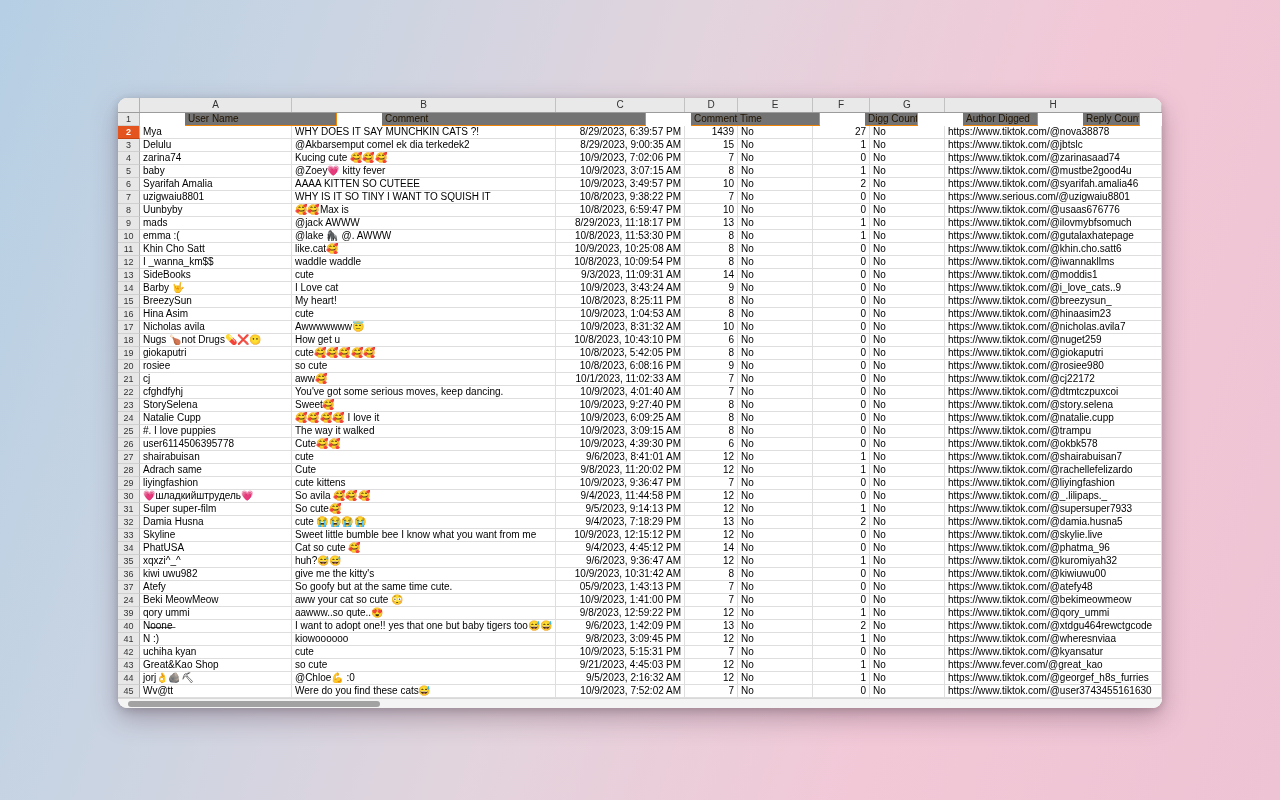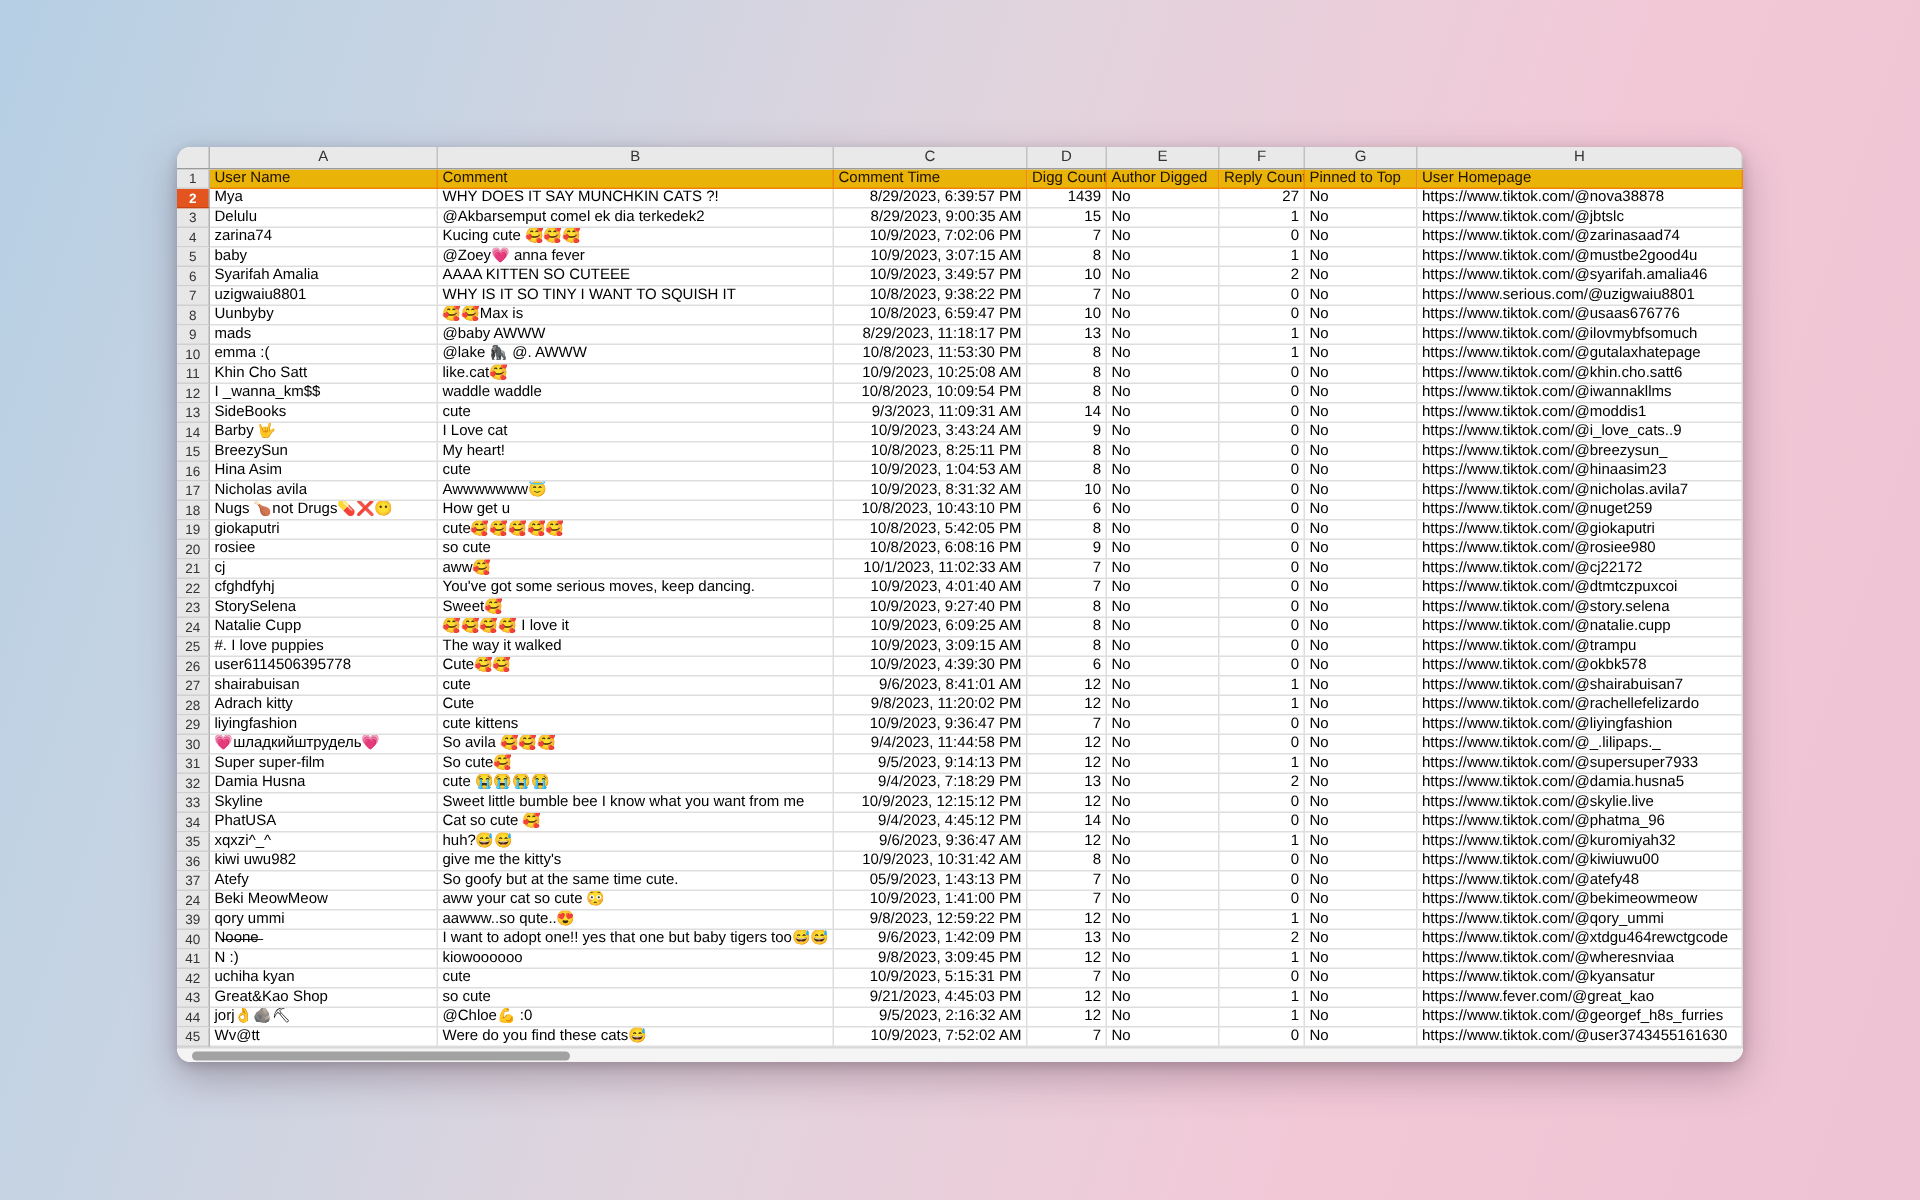--- a/index.html
+++ b/index.html
@@ -21,21 +21,21 @@
   
   .gridbody{height:585px;overflow:hidden;}
   .row{display:flex;height:13px;}
   .rownum{width:22px;flex:0 0 auto;box-sizing:border-box;background:#e7e7e7;
     border-right:1px solid #b2b2b2;border-bottom:1px solid #d0d0d0;
     font-size:9px;line-height:12px;text-align:center;color:#333;}
   .rownum.sel{background:#e4541f;border-bottom-color:#c34514;color:#fff;font-weight:bold;}
   .cell{box-sizing:border-box;flex:0 0 auto;padding:0 3px;font-size:10px;line-height:12px;
     border-right:1px solid #dedede;border-bottom:1px solid #dedede;
     overflow:hidden;white-space:nowrap;color:#000;}
-  .row.hdr .cell{background:#eab308;border-right-color:#f28708;border-bottom-color:#ef8306;color:#1e1200;}
+  .row.hdr .cell{background:#737373;border-right-color:#f28708;border-bottom-color:#ef8306;color:#1e1200;margin-left:45px;}
   .ar{text-align:right;}
   .c0{width:152px}.c1{width:264px}.c2{width:129px}.c3{width:53px}
   .c4{width:75px}.c5{width:57px}.c6{width:75px}.c7{width:217px;flex:1 1 auto;min-width:0;}
   
   .hscroll{position:absolute;left:0;bottom:0;width:100%;height:10px;background:#f4f4f4;
     border-top:1px solid #d8d8d8;box-sizing:border-box;}
   .thumb{position:absolute;left:10px;top:2px;width:252px;height:6px;background:#a2a2a2;border-radius:3px;}
 </style>
 </head>
 <body>
@@ -95,21 +95,21 @@
         <div class="cell c2 ar">10/9/2023, 7:02:06 PM</div>
         <div class="cell c3 ar">7</div>
         <div class="cell c4">No</div>
         <div class="cell c5 ar">0</div>
         <div class="cell c6">No</div>
         <div class="cell c7">https://www.tiktok.com/@zarinasaad74</div>
       </div>
       <div class="row">
         <div class="rownum">5</div>
         <div class="cell c0">baby</div>
-        <div class="cell c1">@Zoey💗 anna fever</div>
+        <div class="cell c1">@Zoey💗 kitty fever</div>
         <div class="cell c2 ar">10/9/2023, 3:07:15 AM</div>
         <div class="cell c3 ar">8</div>
         <div class="cell c4">No</div>
         <div class="cell c5 ar">1</div>
         <div class="cell c6">No</div>
         <div class="cell c7">https://www.tiktok.com/@mustbe2good4u</div>
       </div>
       <div class="row">
         <div class="rownum">6</div>
         <div class="cell c0">Syarifah Amalia</div>
@@ -139,21 +139,21 @@
         <div class="cell c2 ar">10/8/2023, 6:59:47 PM</div>
         <div class="cell c3 ar">10</div>
         <div class="cell c4">No</div>
         <div class="cell c5 ar">0</div>
         <div class="cell c6">No</div>
         <div class="cell c7">https://www.tiktok.com/@usaas676776</div>
       </div>
       <div class="row">
         <div class="rownum">9</div>
         <div class="cell c0">mads</div>
-        <div class="cell c1">@baby AWWW</div>
+        <div class="cell c1">@jack AWWW</div>
         <div class="cell c2 ar">8/29/2023, 11:18:17 PM</div>
         <div class="cell c3 ar">13</div>
         <div class="cell c4">No</div>
         <div class="cell c5 ar">1</div>
         <div class="cell c6">No</div>
         <div class="cell c7">https://www.tiktok.com/@ilovmybfsomuch</div>
       </div>
       <div class="row">
         <div class="rownum">10</div>
         <div class="cell c0">emma :(</div>
@@ -347,21 +347,21 @@
         <div class="cell c1">cute</div>
         <div class="cell c2 ar">9/6/2023, 8:41:01 AM</div>
         <div class="cell c3 ar">12</div>
         <div class="cell c4">No</div>
         <div class="cell c5 ar">1</div>
         <div class="cell c6">No</div>
         <div class="cell c7">https://www.tiktok.com/@shairabuisan7</div>
       </div>
       <div class="row">
         <div class="rownum">28</div>
-        <div class="cell c0">Adrach kitty</div>
+        <div class="cell c0">Adrach same</div>
         <div class="cell c1">Cute</div>
         <div class="cell c2 ar">9/8/2023, 11:20:02 PM</div>
         <div class="cell c3 ar">12</div>
         <div class="cell c4">No</div>
         <div class="cell c5 ar">1</div>
         <div class="cell c6">No</div>
         <div class="cell c7">https://www.tiktok.com/@rachellefelizardo</div>
       </div>
       <div class="row">
         <div class="rownum">29</div>

